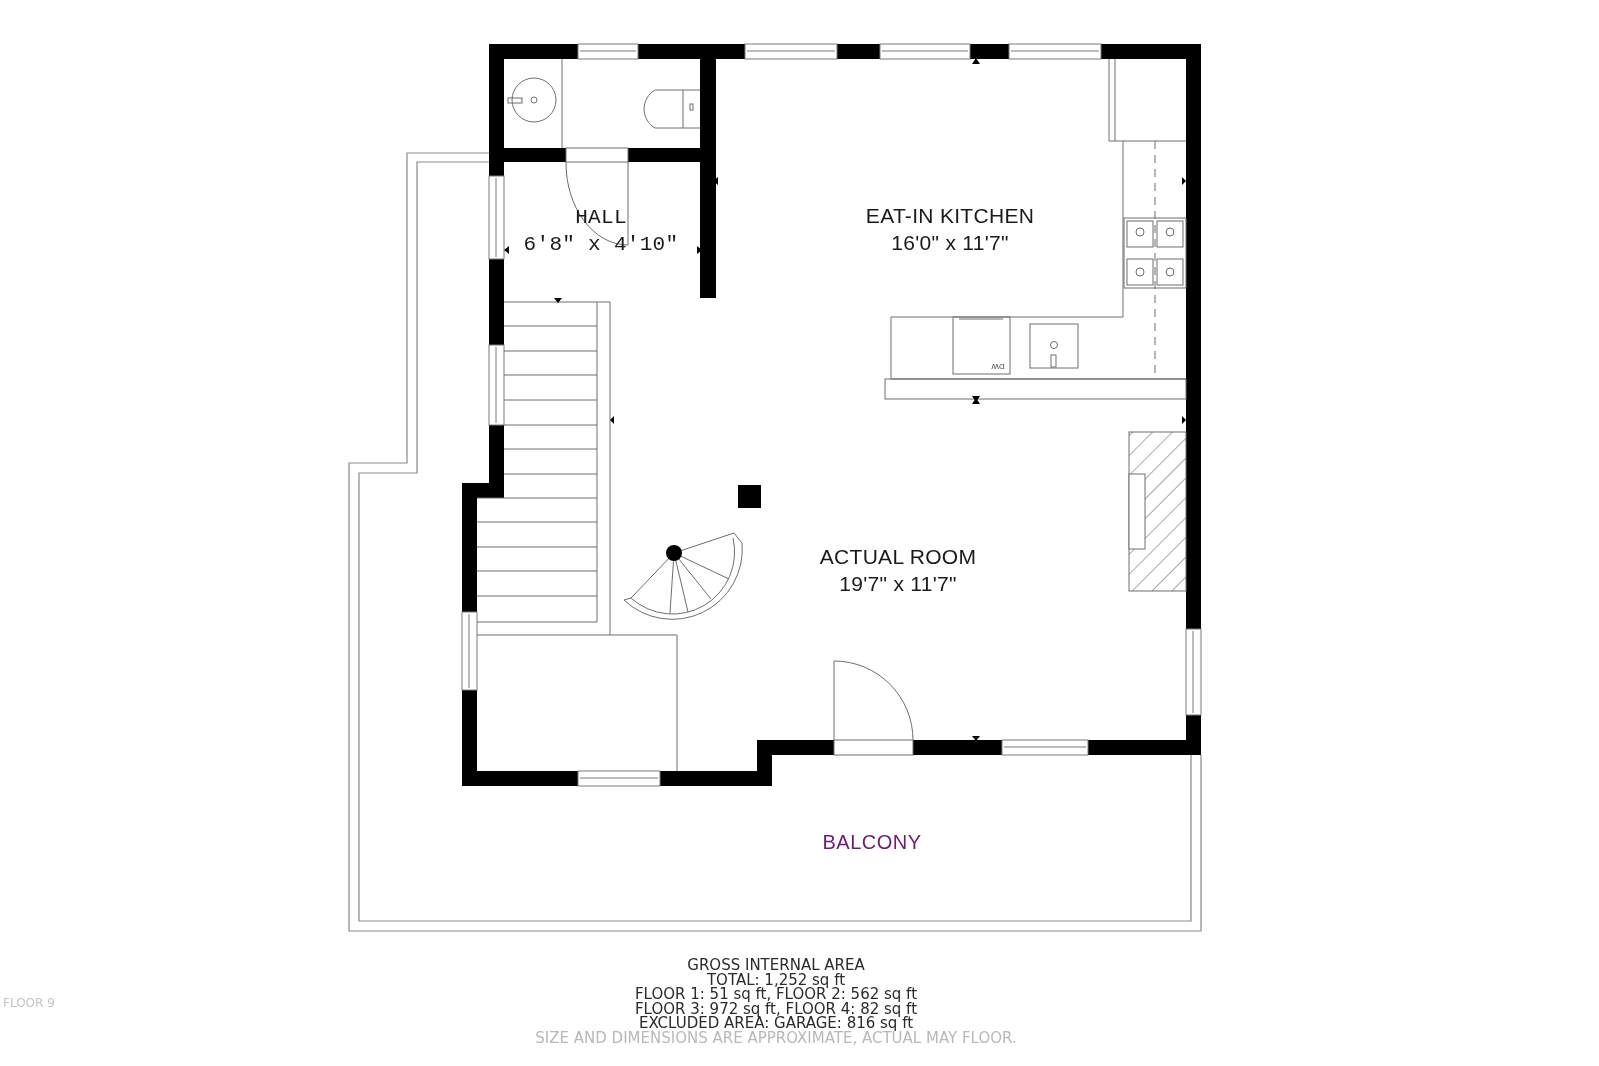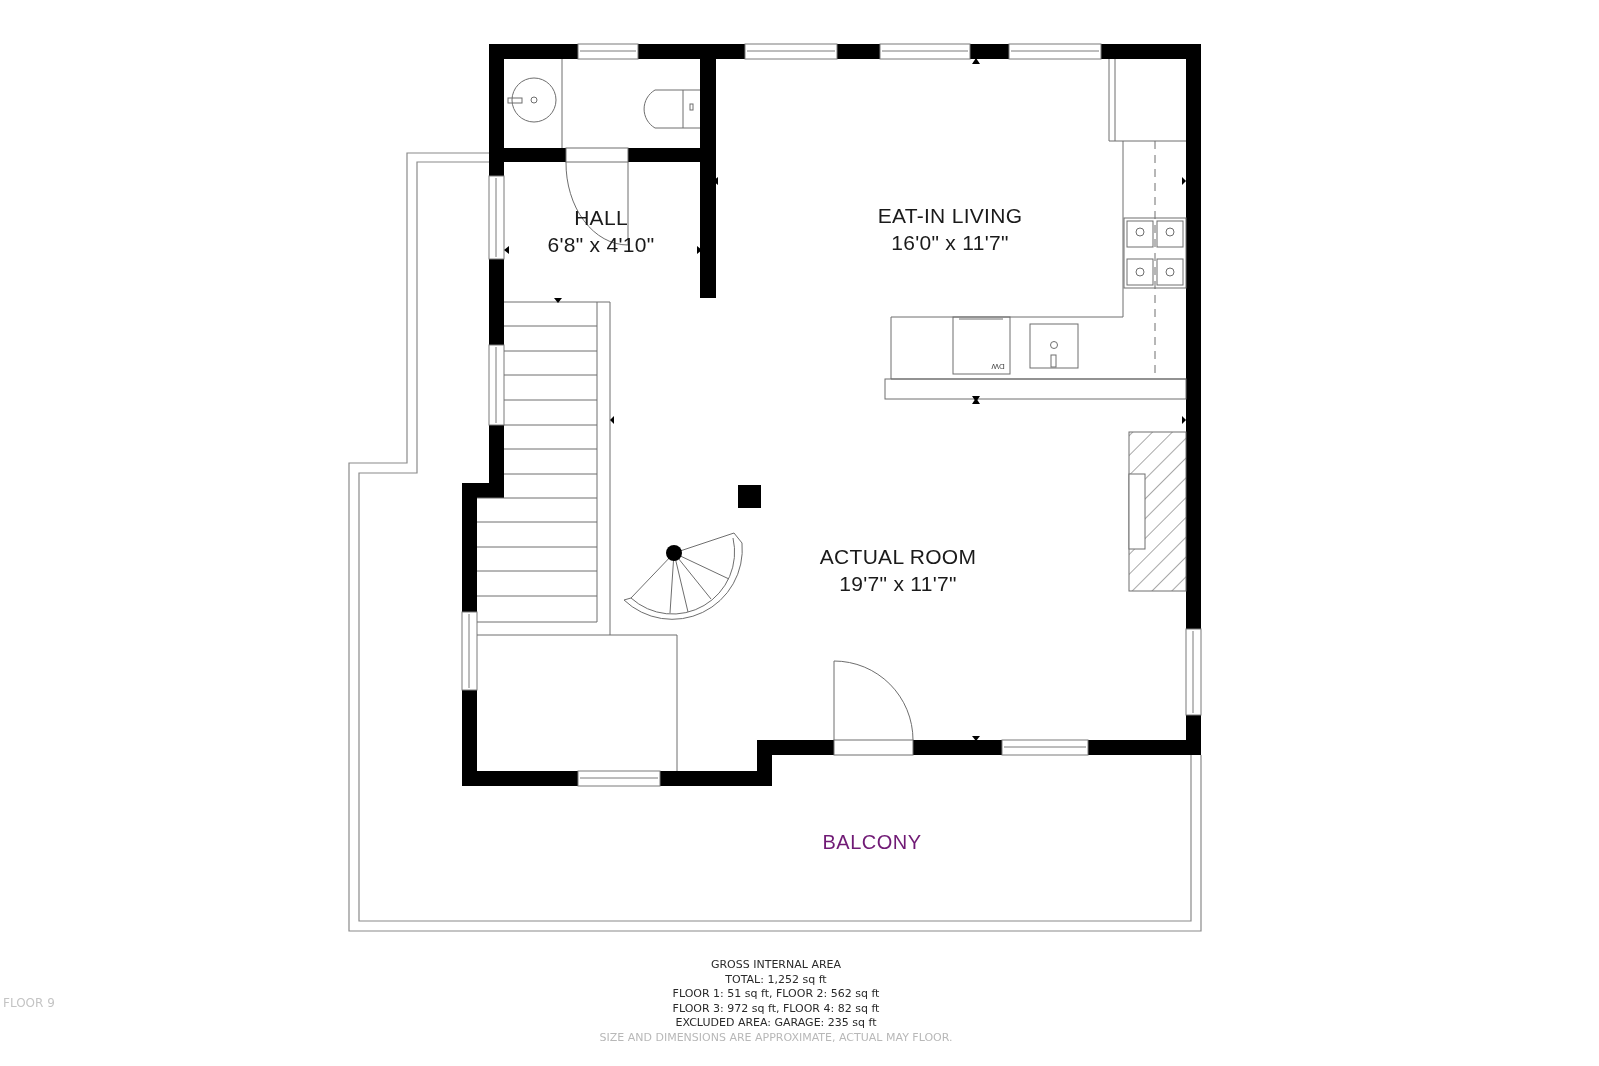--- a/index.html
+++ b/index.html
@@ -1,20 +1,20 @@
 <!DOCTYPE html>
 <html><head>
 <meta charset="utf-8">
 <style>
   html, body { margin: 0; padding: 0; background: #ffffff; }
   body { width: 1599px; height: 1066px; position: relative; overflow: hidden; font-family: "Liberation Sans", sans-serif; }
   #plan { position: absolute; left: 0; top: 0; width: 1599px; height: 1066px; }
   .room-label { position: absolute; text-align: center; color: #1a1a1a; font-family: "Liberation Sans", sans-serif; font-size: 21px; line-height: 27px; letter-spacing: 0.3px; white-space: nowrap; transform: translateX(-50%); }
   .balcony-label { position: absolute; color: #701a75; font-family: Liberation Sans, sans-serif; font-size: 20px; white-space: nowrap; transform: translateX(-50%); letter-spacing: 0.5px; margin-left: 16px; }
-  .area-block { position: absolute; left: 776px; top: 958px; transform: translateX(-50%); text-align: center; font-family: "DejaVu Sans", sans-serif; font-size: 11px; line-height: 14.5px; color: #2a2a2a; white-space: nowrap; }
+  .area-block { position: absolute; left: 776px; top: 958px; transform: translateX(-50%); text-align: center; font-family: "DejaVu Sans", sans-serif; font-size: 15px; line-height: 14.5px; color: #2a2a2a; white-space: nowrap; }
   .disclaimer { color: #b8b8b8; }
   .floor-tag { position: absolute; left: 3px; top: 996px; font-family: "DejaVu Sans", sans-serif; font-size: 12px; color: #c4c4c4; white-space: nowrap; }
 </style>
 </head>
 <body>
 
 <svg id="plan" viewBox="0 0 1599 1066" xmlns="http://www.w3.org/2000/svg">
   <defs>
     <pattern id="hatch" patternUnits="userSpaceOnUse" width="14" height="14" patternTransform="rotate(45)">
       <line x1="0" y1="0" x2="0" y2="14" stroke="#6e6e6e" stroke-width="1.2"></line>
@@ -178,37 +178,37 @@
     <polygon points="972,736 980,736 976,741"></polygon>
     <polygon points="509,246 509,254 504,250"></polygon>
     <polygon points="697,246 697,254 702,250"></polygon>
     <polygon points="718,177 718,185 713,181"></polygon>
     <polygon points="614,416 614,424 610,420"></polygon>
     <polygon points="1182,177 1182,185 1186,181"></polygon>
     <polygon points="1182,416 1182,424 1186,420"></polygon>
   </g>
 </svg>
 
-<div class="room-label" style="left:601px; top:204px;">
+<div class="room-label" style="left:601px; top:204px;font-family:Liberation Mono, monospace;">
   <div>HALL</div>
   <div>6'8" x 4'10"</div>
 </div>
 <div class="room-label" style="left:950px; top:202px;">
-  <div>EAT-IN LIVING</div>
+  <div>EAT-IN KITCHEN</div>
   <div>16'0" x 11'7"</div>
 </div>
 <div class="room-label" style="left:898px; top:543px;">
   <div>ACTUAL ROOM</div>
   <div>19'7" x 11'7"</div>
 </div>
 
 <div class="balcony-label" style="left:856px; top:831px;">BALCONY</div>
 
 <div class="area-block">
   <div>GROSS INTERNAL AREA</div>
   <div>TOTAL: 1,252 sq ft</div>
   <div>FLOOR 1: 51 sq ft, FLOOR 2: 562 sq ft</div>
   <div>FLOOR 3: 972 sq ft, FLOOR 4: 82 sq ft</div>
-  <div>EXCLUDED AREA: GARAGE: 235 sq ft</div>
+  <div>EXCLUDED AREA: GARAGE: 816 sq ft</div>
   <div class="disclaimer">SIZE AND DIMENSIONS ARE APPROXIMATE, ACTUAL MAY FLOOR.</div>
 </div>
 
 <div class="floor-tag">FLOOR 9</div>
 
 </body></html>

